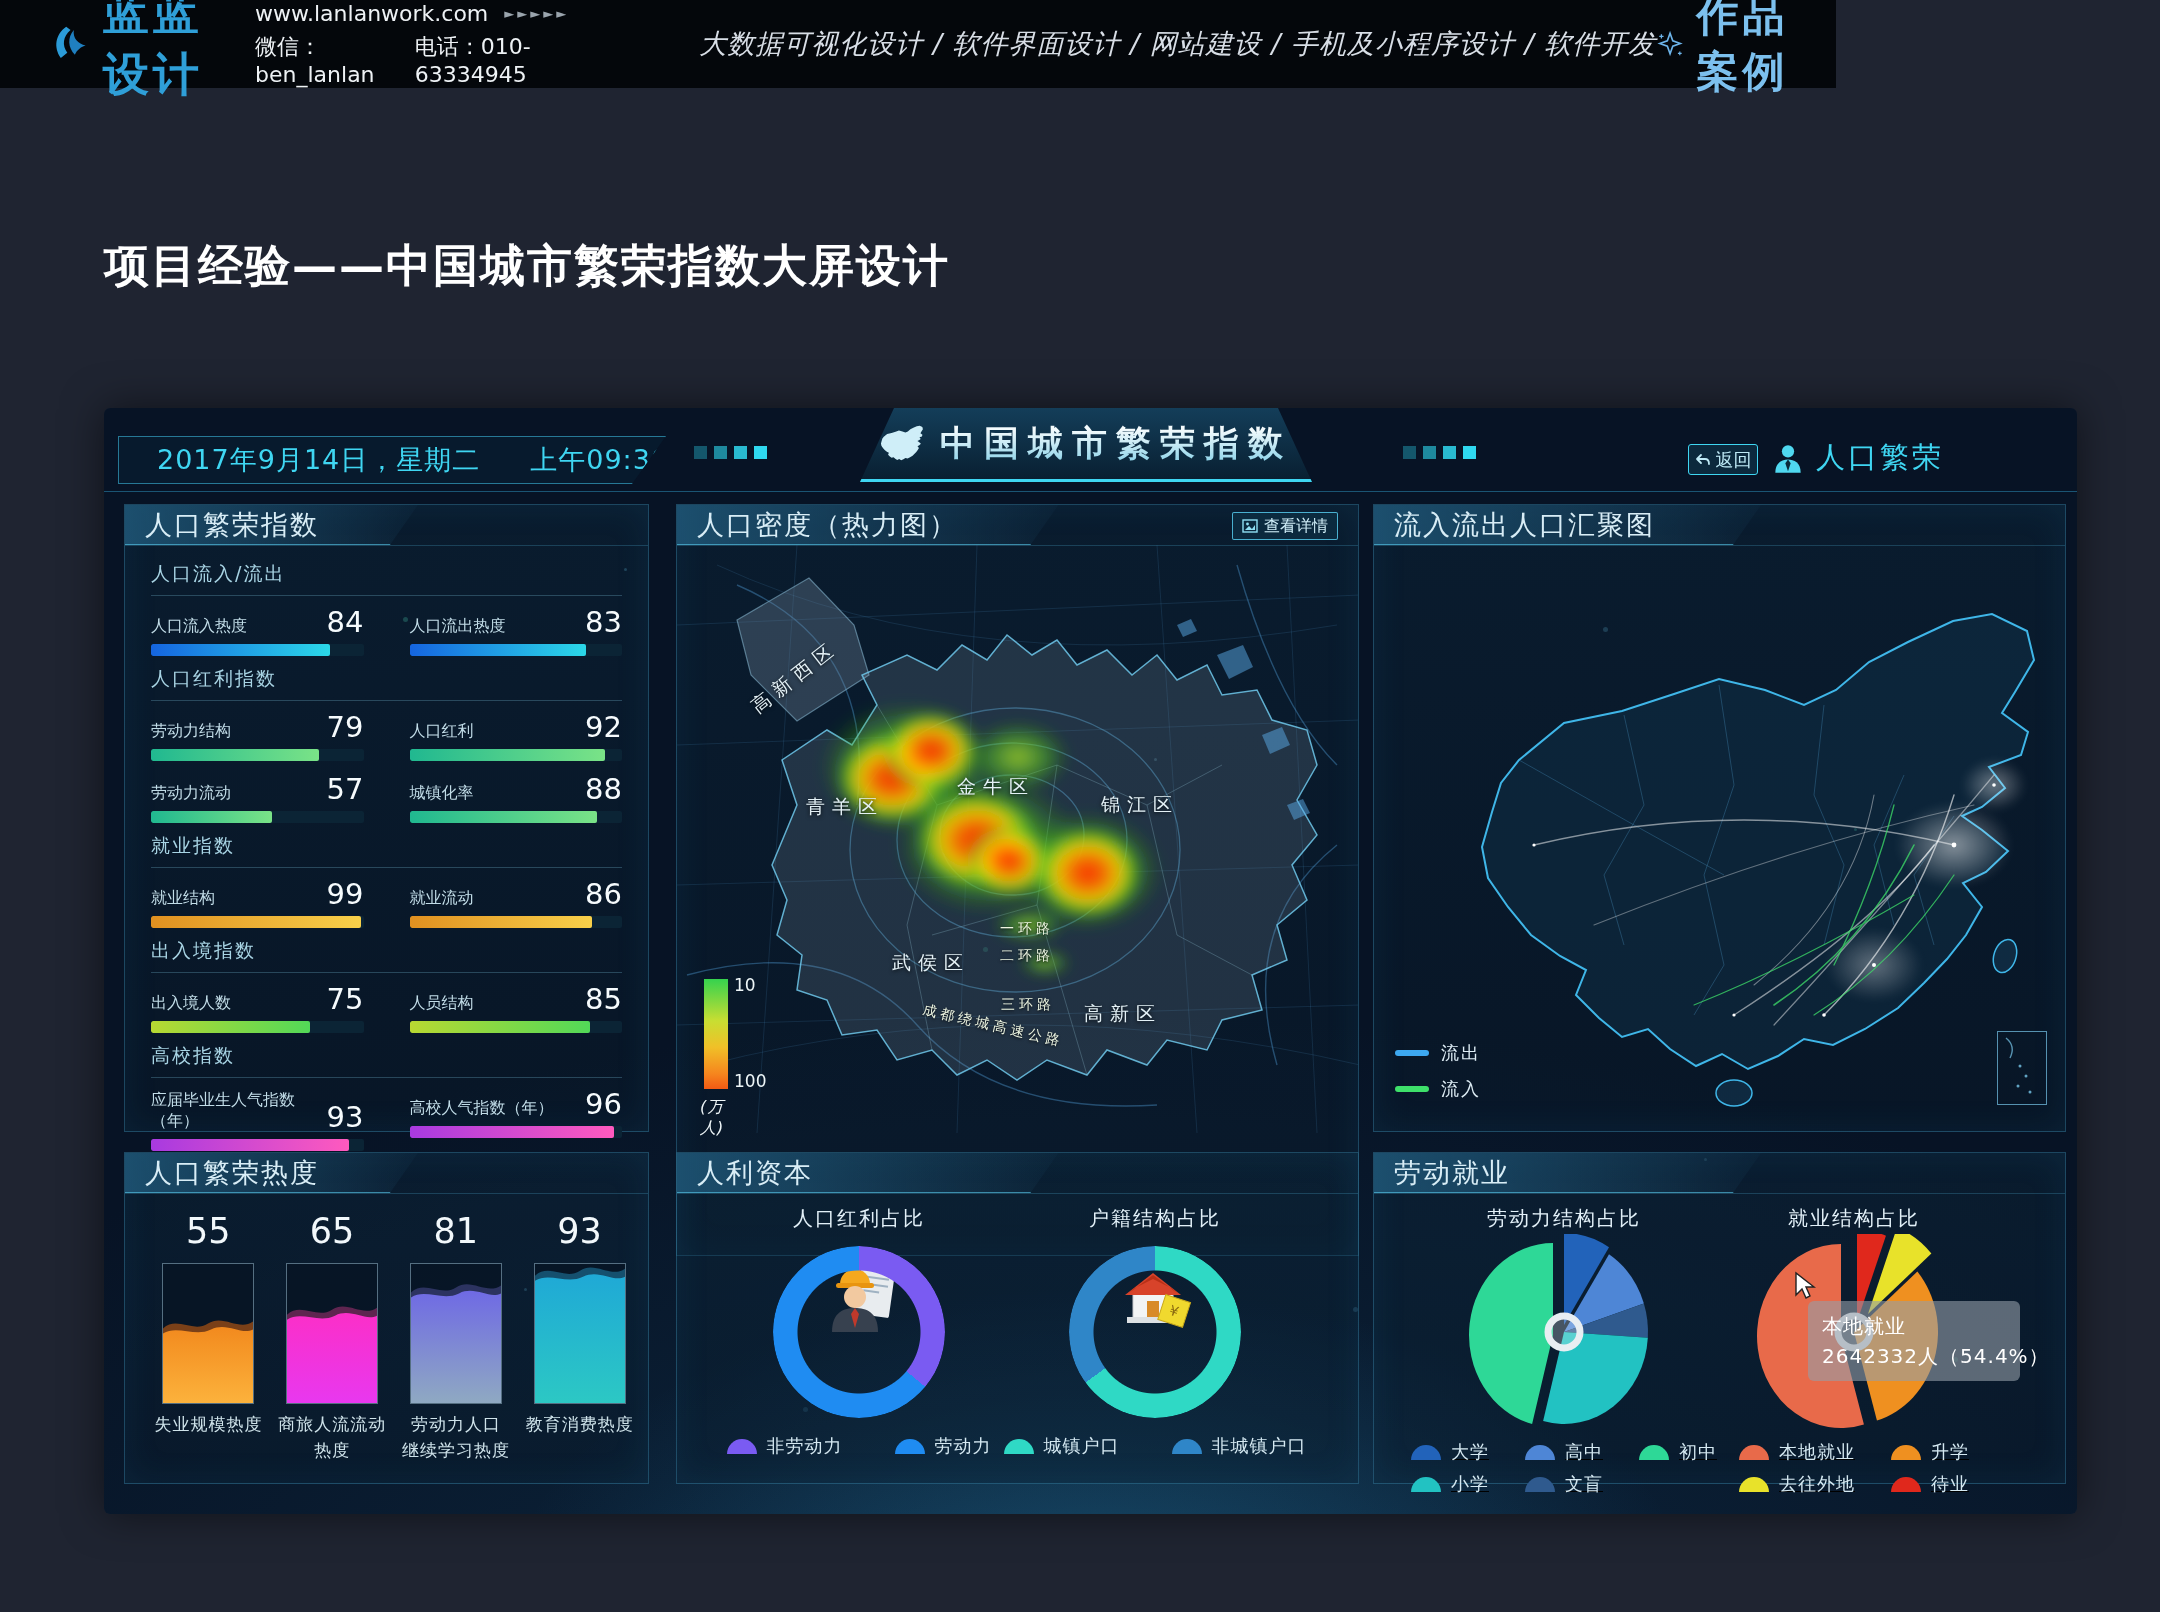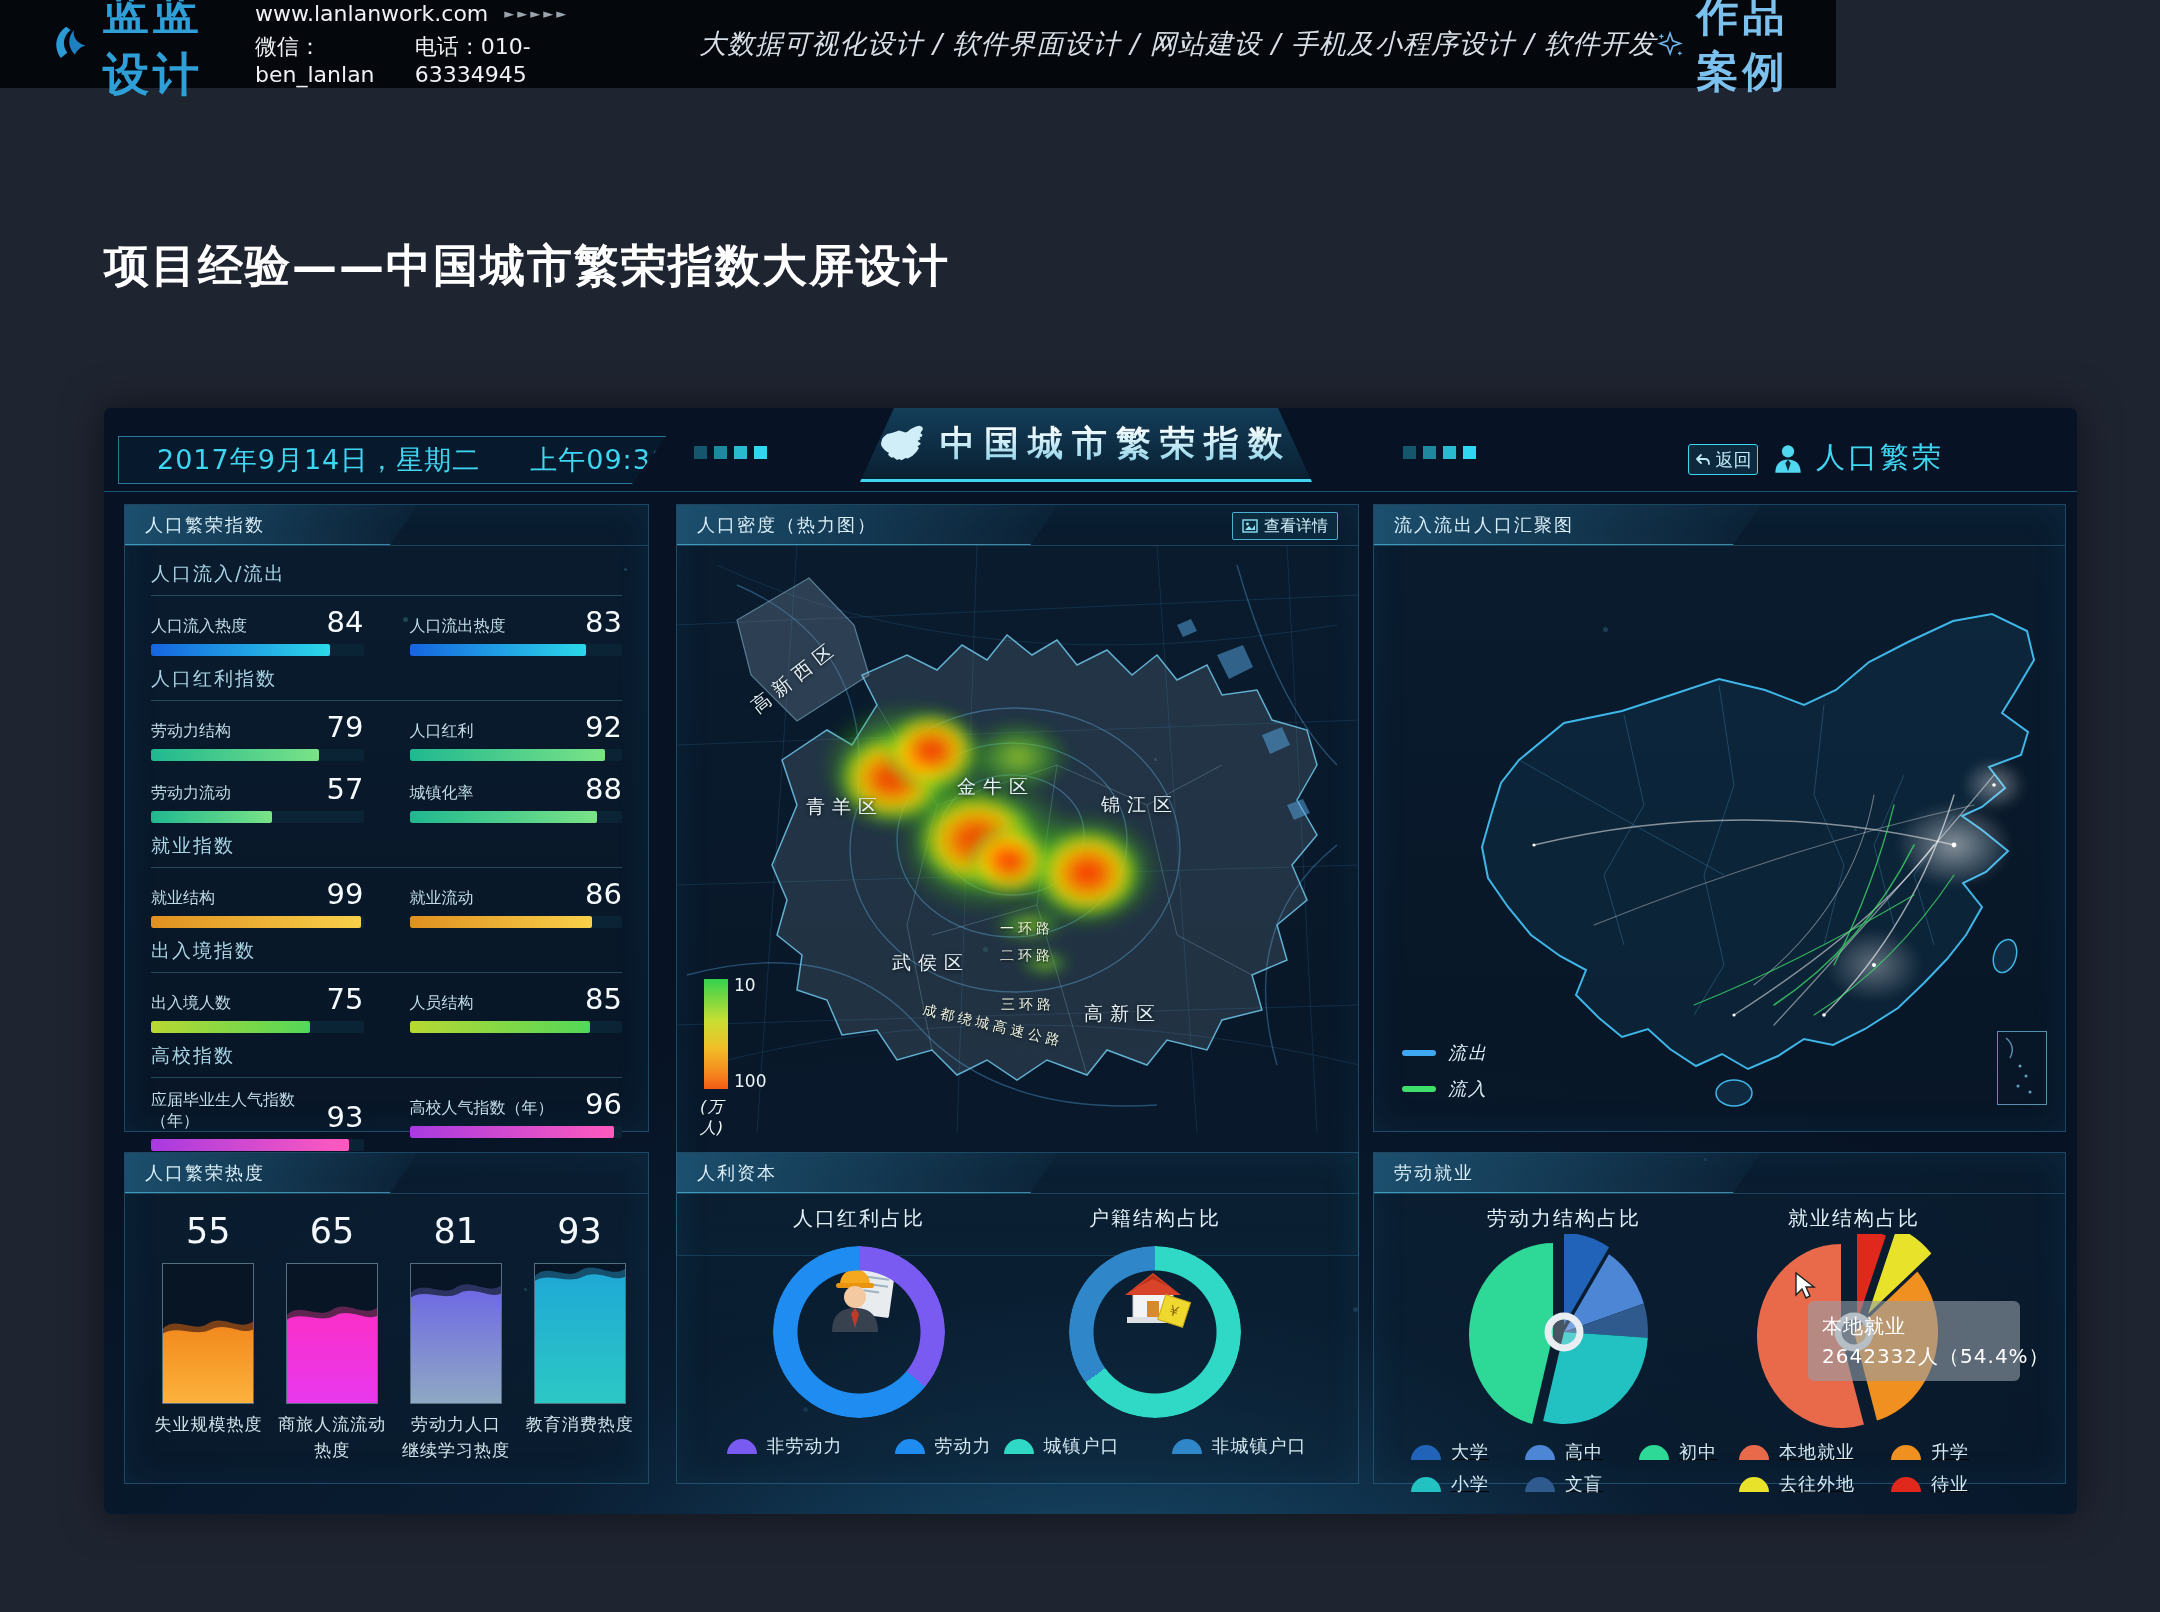--- a/index.html
+++ b/index.html
@@ -53,21 +53,21 @@
   .mode { position:absolute; left:1668px; top:30px; display:flex; align-items:center; gap:12px; }
   .mode-label { color:#3fd6f2; font-size:29px; letter-spacing:3px; }
 
   
   .panel { position:absolute; background:linear-gradient(180deg, rgba(13,40,60,.42), rgba(9,26,42,.42));
     border:1px solid rgba(62,150,190,.38); box-shadow: inset 0 0 34px rgba(30,120,170,.12); }
   .panel::before { content:""; position:absolute; left:0; top:40px; right:0; height:1px; background:rgba(80,180,220,.25); }
   .tab { position:absolute; left:0; top:0; height:40px; width:56%; background:linear-gradient(90deg, rgba(30,84,116,.9), rgba(22,56,82,.15));
     clip-path:polygon(0 0,100% 0,calc(100% - 28px) 100%,0 100%); border-bottom:1px solid rgba(90,205,240,.6);
     display:flex; align-items:center; padding-left:20px; z-index:3; }
-  .tab span { color:#d8edf6; font-size:18px; letter-spacing:2px;text-align:center; }
+  .tab span { color:#d8edf6; font-size:27px; letter-spacing:2px;text-align:center; }
   .p1 { left:20px;  top:96px;  width:525px; height:628px; }
   .p2 { left:572px; top:96px;  width:683px; height:752px; overflow:hidden; }
   .p3 { left:1269px;top:96px;  width:693px; height:628px; overflow:hidden; }
   .p4 { left:20px;  top:744px; width:525px; height:332px; }
   .p5 { left:572px; top:744px; width:683px; height:332px; }
   .p6 { left:1269px;top:744px; width:693px; height:332px; }
 
   
   .p1-body { position:absolute; top:44px; left:0; right:0; bottom:0; padding:2px 26px 0 26px; }
   .sec { margin-top:10px; }
@@ -86,21 +86,21 @@
   .road-label { position:absolute; color:#eef6e2; font-size:14px; letter-spacing:4px; text-shadow:0 1px 3px rgba(0,0,0,.8); white-space:nowrap; transform:translate(-50%,-50%); }
   .detail-btn { position:absolute; right:20px; top:7px; height:28px; border:1px solid rgba(90,210,245,.8); background:rgba(14,52,74,.6);
     color:#cfeef8; font-size:16px; display:flex; align-items:center; gap:6px; padding:0 9px; z-index:4; border-radius:2px; cursor:pointer; font-family:inherit; }
   .heat-legend { position:absolute; left:27px; top:474px; z-index:3; }
   .heat-bar { width:24px; height:110px; background:linear-gradient(180deg,#35d24e 0%,#c8de32 38%,#f0c028 62%,#f6861e 86%,#f25a14 100%); }
   .heat-top { position:absolute; left:30px; top:-4px; color:#eef6f8; font-size:17px; }
   .heat-bottom { position:absolute; left:30px; top:92px; color:#eef6f8; font-size:17px; }
   .heat-unit { position:absolute; left:-4px; top:118px; color:#eef6f8; font-size:16px; letter-spacing:1px;font-style:italic; }
 
   
-  .flow-legend { position:absolute; left:28px; bottom:30px; z-index:3;font-style:italic; }
+  .flow-legend { position:absolute; left:21px; bottom:30px; z-index:3; }
   .flow-item { display:flex; align-items:center; gap:12px; margin-top:12px; }
   .flow-swatch { width:34px; height:6px; border-radius:3px; }
   .flow-label { color:#dfeef6; font-size:18px; letter-spacing:2px; }
   .sea-inset { position:absolute; right:18px; bottom:26px; width:50px; height:74px; border:1px solid rgba(120,200,235,.7); z-index:3; }
 
   
   .p4-body { position:absolute; top:44px; left:0; right:0; bottom:0; display:flex; justify-content:space-around; padding:0 14px; }
   .tank-col { width:118px; display:flex; flex-direction:column; align-items:center;margin-left:15px; }
   .tank-num { color:#f2f8fb; font-size:35px; margin-top:14px; }
   .tank-box { margin-top:12px; width:92px; height:141px; border:1px solid rgba(150,185,205,.55); background:rgba(7,20,34,.72); }

